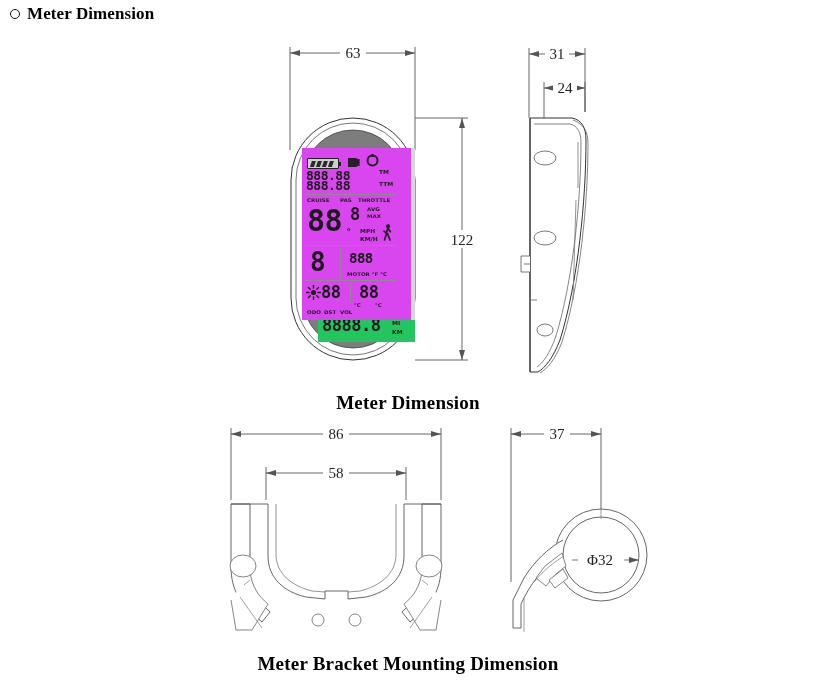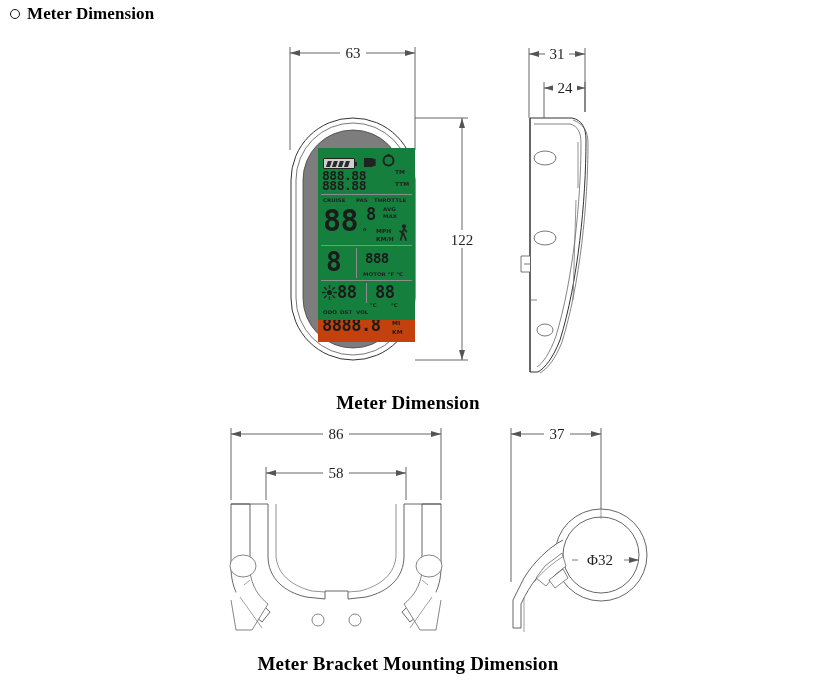--- a/index.html
+++ b/index.html
@@ -57,25 +57,25 @@
     font-weight: bold;
     font-family: "Liberation Serif", serif;
     letter-spacing: 0.2px;
   }
   #caption-meter { top: 392px; left: 0; }
   #caption-bracket { top: 653px; left: 0; }
 
   
   #lcd-screen {
     position: absolute;
-    left: 318px;
+    left: 302px;
     top: 148px;
-    width: 97px;
+    width: 109px;
     height: 172px;
-    background: #15803d;
+    background: #d946ef;
     box-sizing: border-box;
     overflow: hidden;
     font-family: "DejaVu Sans", sans-serif;
   }
   .lcd-row { position: absolute; }
   .seg {
     font-family: "DejaVu Sans Mono", monospace;
     font-weight: bold;
     color: #1b1b1b;
     letter-spacing: -0.5px;
@@ -384,20 +384,20 @@
   <div class="lcd-vline" style="left:48px; top:135px; height:20px;"></div>
   <div class="lcd-row seg" style="left:57px; top:136px; font-size:17px;">88</div>
   <div class="lcd-row lcd-lbl" style="left:52px; top:155px; font-size:5.5px;">°C</div>
   <div class="lcd-row lcd-lbl" style="left:73px; top:155px; font-size:5.5px;">°C</div>
 
   <div class="lcd-row lcd-lbl" style="left:5px; top:162px; font-size:5.5px;">ODO</div>
   <div class="lcd-row lcd-lbl" style="left:22px; top:162px; font-size:5.5px;">DST</div>
   <div class="lcd-row lcd-lbl" style="left:38px; top:162px; font-size:5.5px;">VOL</div>
 </div>
 
-<div style="position:absolute; left:318px; top:320px; width:97px; height:22px; background:#c2410c; overflow:hidden; font-family:'DejaVu Sans', sans-serif;">
+<div style="position:absolute; left:318px; top:320px; width:97px; height:22px; background:#22c55e; overflow:hidden; font-family:'DejaVu Sans', sans-serif;">
   <div class="seg" style="position:absolute; left:4px; top:-3px; font-size:17px;">8888.8</div>
   <div class="lcd-lbl" style="position:absolute; left:74px; top:0px; font-size:6px;">MI</div>
   <div class="lcd-lbl" style="position:absolute; left:74px; top:9px; font-size:6px;">KM</div>
 </div>
 
 <div class="figure-caption" id="caption-meter">Meter Dimension</div>
 <div class="figure-caption" id="caption-bracket">Meter Bracket Mounting Dimension</div>
 
 </body></html>

